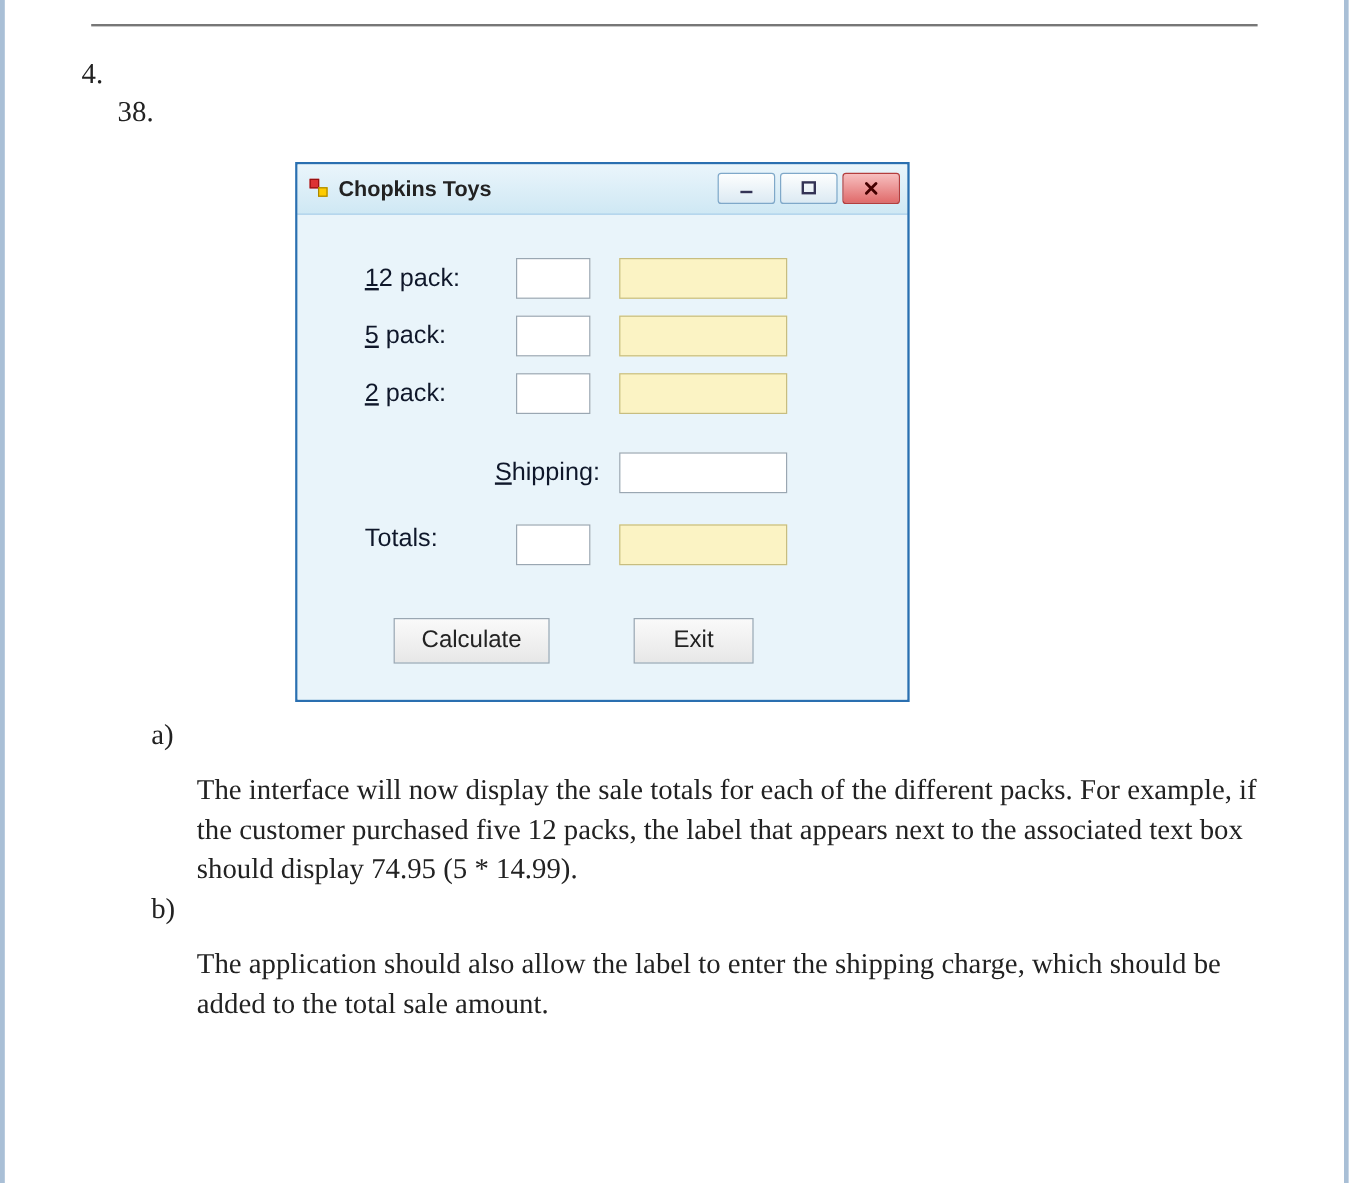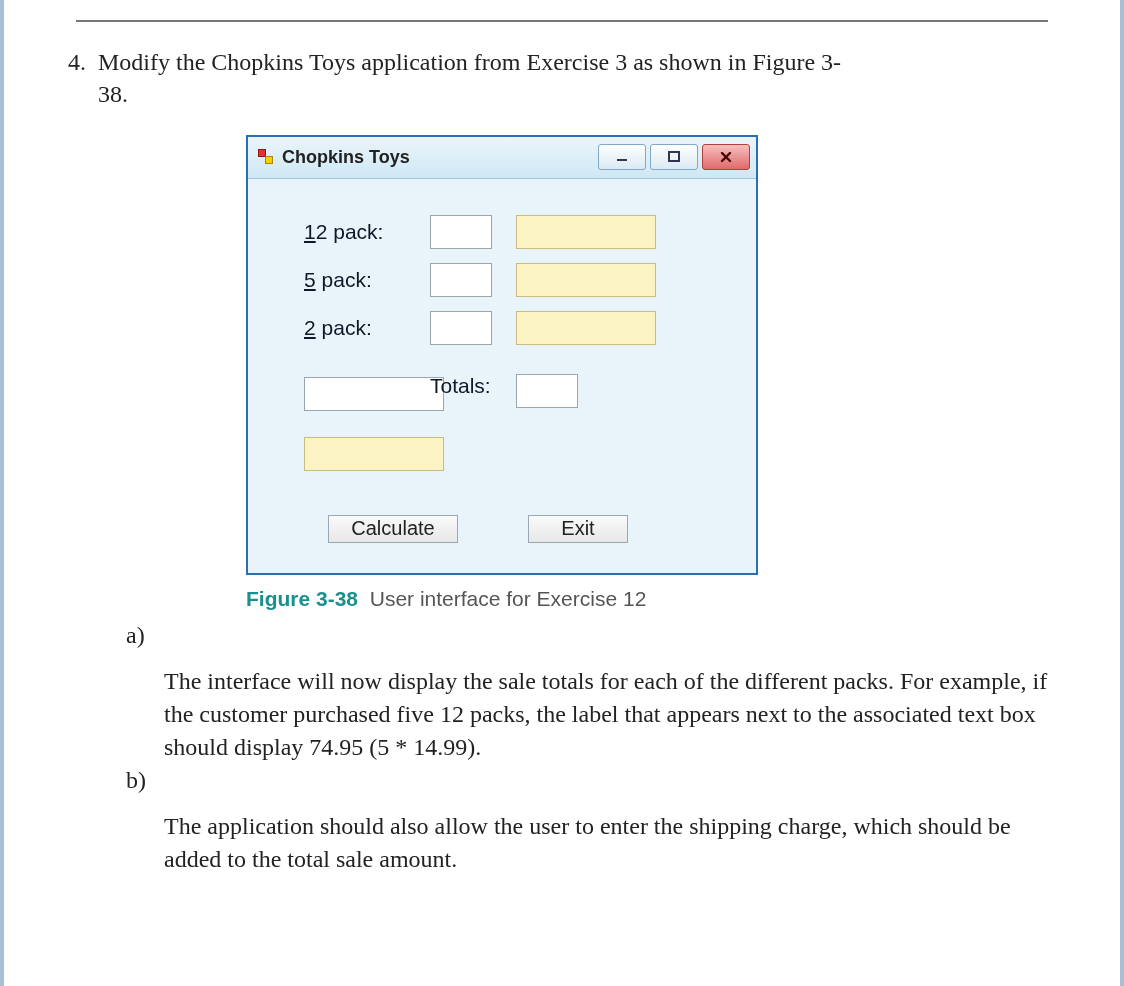--- a/index.html
+++ b/index.html
@@ -119,21 +119,21 @@
   }
   .tb-wide.white { background:#fff; border-color:#9aa7b2; }
   .btn-row {
     margin-top: 44px;
     display: flex;
     gap: 70px;
     padding-left: 24px;
   }
   .btn {
     min-width: 130px;
-    height: 28px;
+    height: 38px;
     background: linear-gradient(#fafafa,#e7e7e7);
     border: 1px solid #9aa7b2;
     display:flex; align-items:center; justify-content:center;
     font-size: 20px;
     color:#222;
   }
   .btn.small { min-width: 100px; }
   
   .caption {
     font-family: "Segoe UI", Arial, sans-serif;
@@ -154,21 +154,21 @@
 </style>
 </head>
 <body>
 
 <div class="page">
   <div class="hr-top"></div>
 
   <div class="question-row">
     <div class="question-num">4.</div>
     <div class="question-text">
-      <span>Modify the Chopkins Toys application from Exercise 3 as shown in Figure 3-</span><br>
+      <br>
       <span>38.</span>
     </div>
   </div>
 
   <div class="win-wrap">
     <div class="win">
       <div class="titlebar">
         <div class="app-icon">
           <div class="sq1"></div>
             <div class="sq2"></div>
@@ -201,46 +201,44 @@
           <div class="tb-wide"></div>
 
           <div class="lbl"><span class="u">5</span><span> pack:</span></div>
           <div class="tb-small"></div>
           <div class="tb-wide"></div>
 
           <div class="lbl"><span class="u">2</span><span> pack:</span></div>
           <div class="tb-small"></div>
           <div class="tb-wide"></div>
 
+          <div class="lbl shipping-row" style="grid-column:1 / span 2; text-align:right; margin-top:18px;"><span class="u">S</span><span>hipping:</span></div>
           <div class="tb-wide white" style="margin-top:18px;"></div>
 
           <div class="lbl" style="margin-top:2px;">Totals:</div>
           <div class="tb-small" style="margin-top:12px;"></div>
           <div class="tb-wide" style="margin-top:12px;"></div>
         </div>
 
         <div class="btn-row">
           <div class="btn">
               <span><span class="u">C</span><span>alculate</span></span>
             </div>
           <div class="btn small">
               <span><span>E</span><span class="u">x</span><span>it</span></span>
             </div>
         </div>
       </div>
     </div>
   </div>
 
-  <div class="caption">
-    <span class="fignum">Figure 3-38</span>&nbsp;&nbsp;<span>User interface for Exercise 12</span>
-  </div>
 
   <div class="sublist">
     <div class="sub-row">
       <div class="sub-letter">a)</div>
       <div class="sub-text">The interface will now display the sale totals for each of the different packs. For example, if the customer purchased five 12 packs, the label that appears next to the associated text box should display 74.95 (5 * 14.99).</div>
     </div>
     <div class="sub-row">
       <div class="sub-letter">b)</div>
-      <div class="sub-text">The application should also allow the user to enter the shipping charge, which should be added to the total sale amount.</div>
+      <div class="sub-text">The application should also allow the label to enter the shipping charge, which should be added to the total sale amount.</div>
     </div>
   </div>
 </div>
 
 </body></html>

